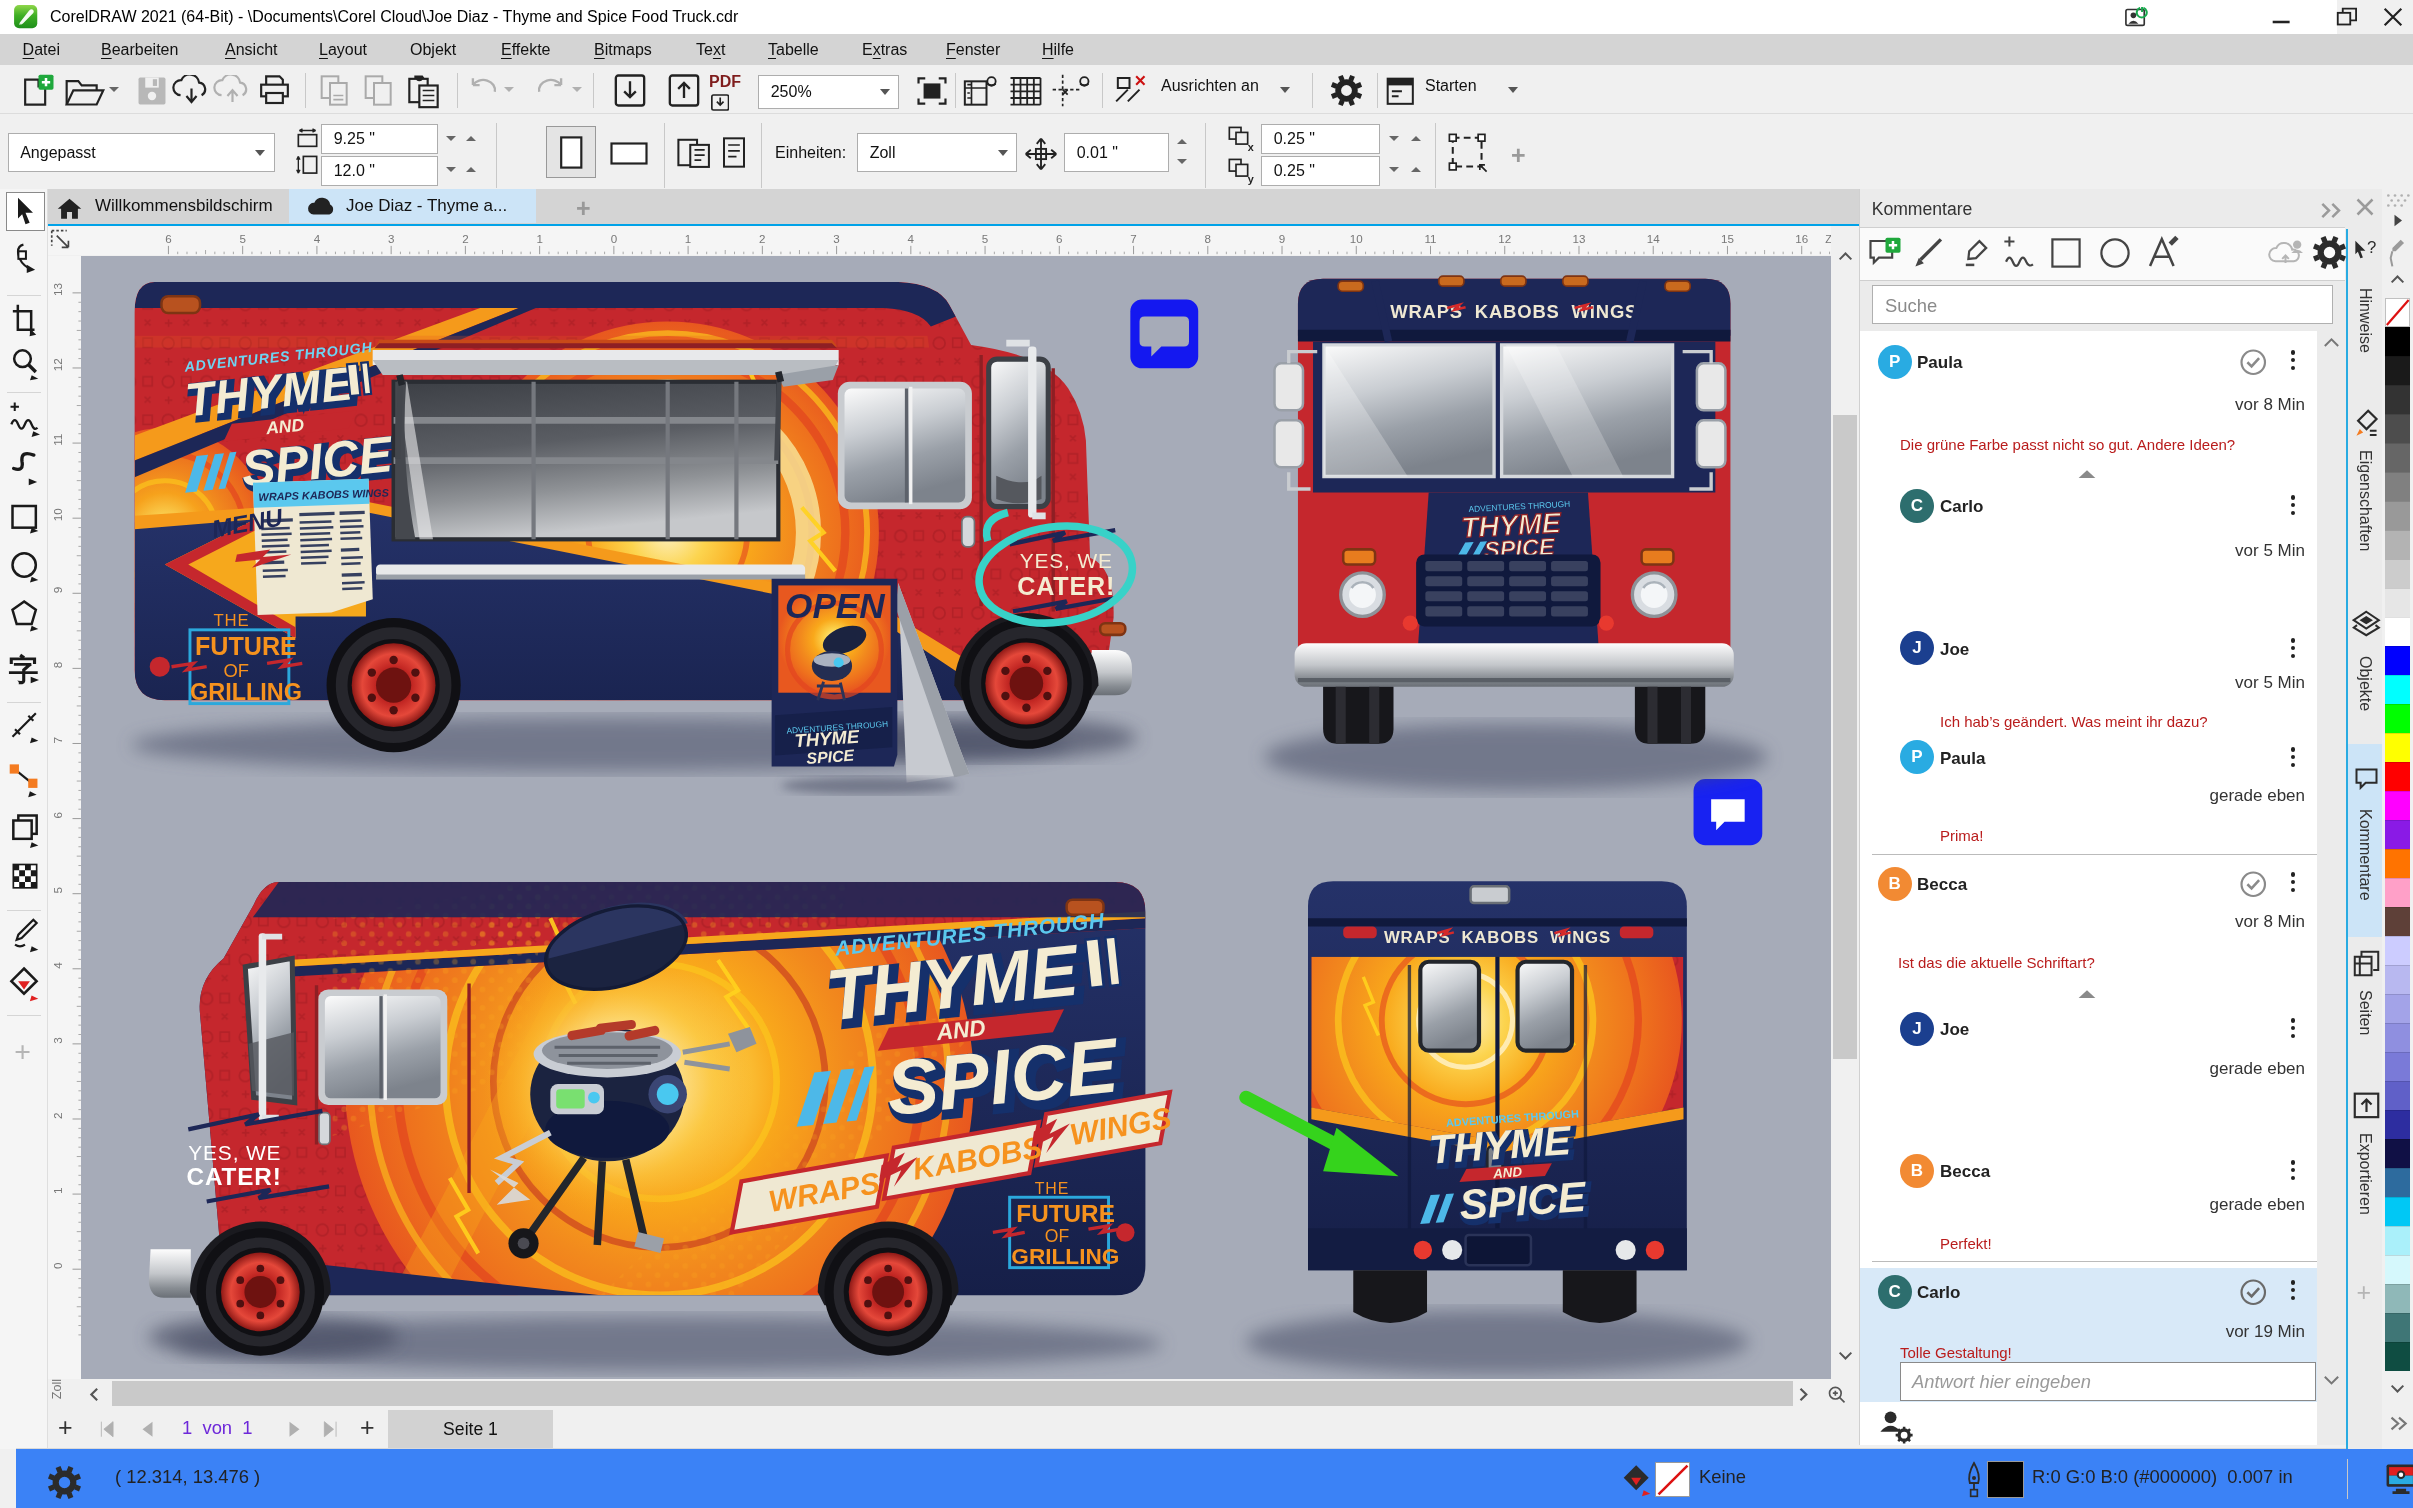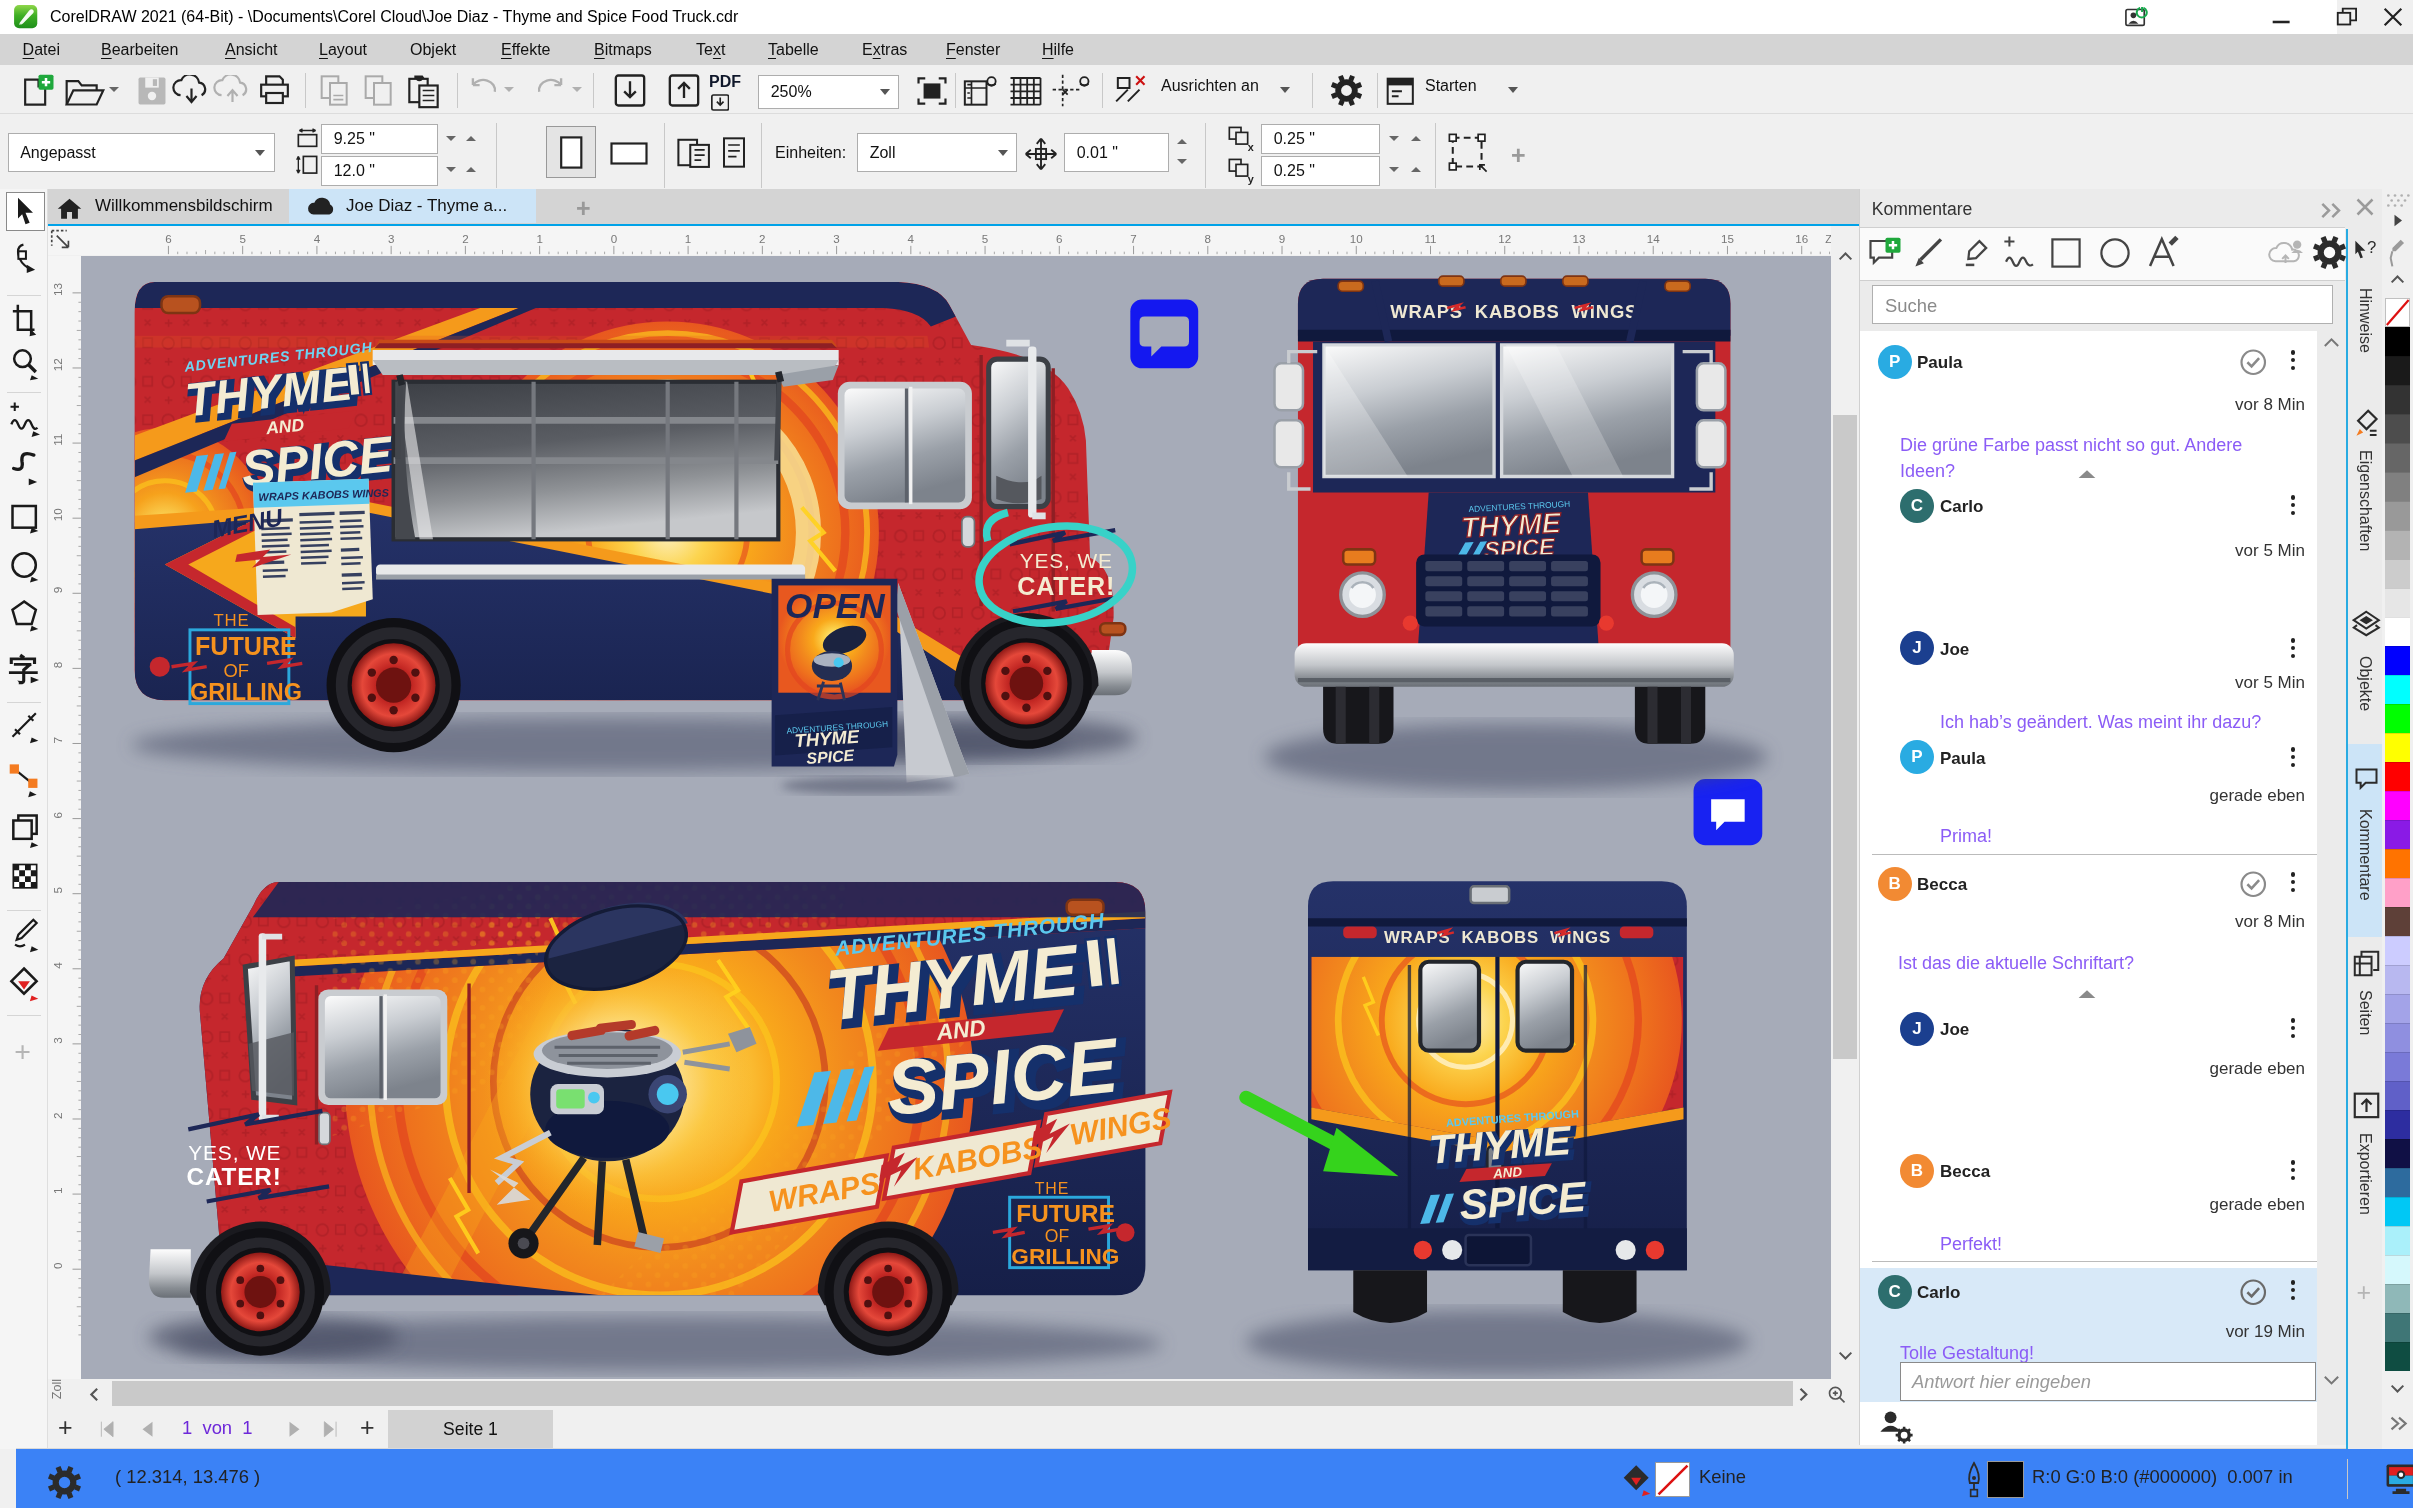--- a/index.html
+++ b/index.html
@@ -43,21 +43,21 @@
 
 #statusbar { position:absolute; left:16px; top:1448px; width:2413px; height:78px; background:#3b82f6; border-top:0.8px solid #d9d9d9; }
 
 #cpanel { position:absolute; left:1859px; top:189px; width:488px; height:1256px; background:#ebebeb; border-left:0.8px solid #d0d0d0; }
 #docker { position:absolute; left:2346px; top:189px; width:36px; height:1260px; background:#ebebeb; border-left:2.5px solid #29abe2; }
 #palette { position:absolute; left:2382px; top:189px; width:31px; height:1260px; background:#f0f0f0; }
 .vtext { writing-mode:vertical-rl; font-size:16px; color:#333; }
 .avatar { position:absolute; width:34px; height:34px; border-radius:50%; color:#fff; font-size:17px; font-weight:bold; display:flex; align-items:center; justify-content:center; }
 .cname { position:absolute; font-size:17px; font-weight:bold; color:#222; }
 .ctime { position:absolute; font-size:17px; color:#333; text-align:right; }
-.ctext { position:absolute; font-size:18px; color:#8b5cf6; line-height:26px; }
+.ctext { position:absolute; font-size:15px; color:#b91c1c; line-height:26px; }
 .dots3 { position:absolute; width:4.2px; color:#222; }
 .dots3 i { display:block; width:4.2px; height:4.2px; border-radius:50%; background:#222; margin:3.4px 0; }
 </style>
 </head>
 <body>
 <div id="app">
   <div id="titlebar">
     <svg class="abs" style="left:14.2px;top:5px" width="25" height="24" viewBox="0 0 30 29">
       <defs>
           <linearGradient id="corelg" x1="0" y1="0" x2="0" y2="1">
@@ -161,21 +161,21 @@
     <div class="spin dn" style="left:572px;top:22px;border-top-color:#b0b0b0"></div>
     <div class="vsep" style="left:593px;top:8.4px;height:35px"></div>
     <svg class="abs" style="left:613px;top:8.4px" width="34" height="35" viewBox="0 0 40 42">
       <rect x="3" y="3" width="34" height="36" rx="3" fill="none" stroke="#222" stroke-width="2.8"></rect>
       <path d="M20 10 v18 M13 22 l7 7 7 -7" fill="none" stroke="#222" stroke-width="2.8"></path>
     </svg>
     <svg class="abs" style="left:667px;top:8.4px" width="34" height="35" viewBox="0 0 40 42">
       <rect x="3" y="3" width="34" height="36" rx="3" fill="none" stroke="#222" stroke-width="2.8"></rect>
       <path d="M20 30 v-18 M13 19 l7 -7 7 7" fill="none" stroke="#222" stroke-width="2.8"></path>
     </svg>
-    <div class="abs" style="left:709px;top:8.4px;width:37px;height:22px;font-size:16px;font-weight:bold;color:#0f172a">PDF</div>
+    <div class="abs" style="left:709px;top:8.4px;width:37px;height:22px;font-size:16px;font-weight:bold;color:#7f1d1d">PDF</div>
     <svg class="abs" style="left:711px;top:28.5px" width="18.4" height="17" viewBox="0 0 22 20">
       <rect x="1" y="1" width="20" height="18" rx="2" fill="none" stroke="#222" stroke-width="2"></rect>
       <path d="M11 4 v9 M7 9 l4 4 4 -4" stroke="#222" stroke-width="2" fill="none"></path>
     </svg>
     <div class="combo" style="left:758px;top:10px;width:141px;height:34px">
         <div class="cv">250%</div>
         <div class="ca"></div>
       </div>
     <svg class="abs" style="left:915px;top:10px" width="34" height="32" viewBox="0 0 40 38">
       <path d="M4 10 V4 h8 M28 4 h8 v6 M36 28 v6 h-8 M12 34 H4 v-6" stroke="#222" stroke-width="2.6" fill="none"></path>

